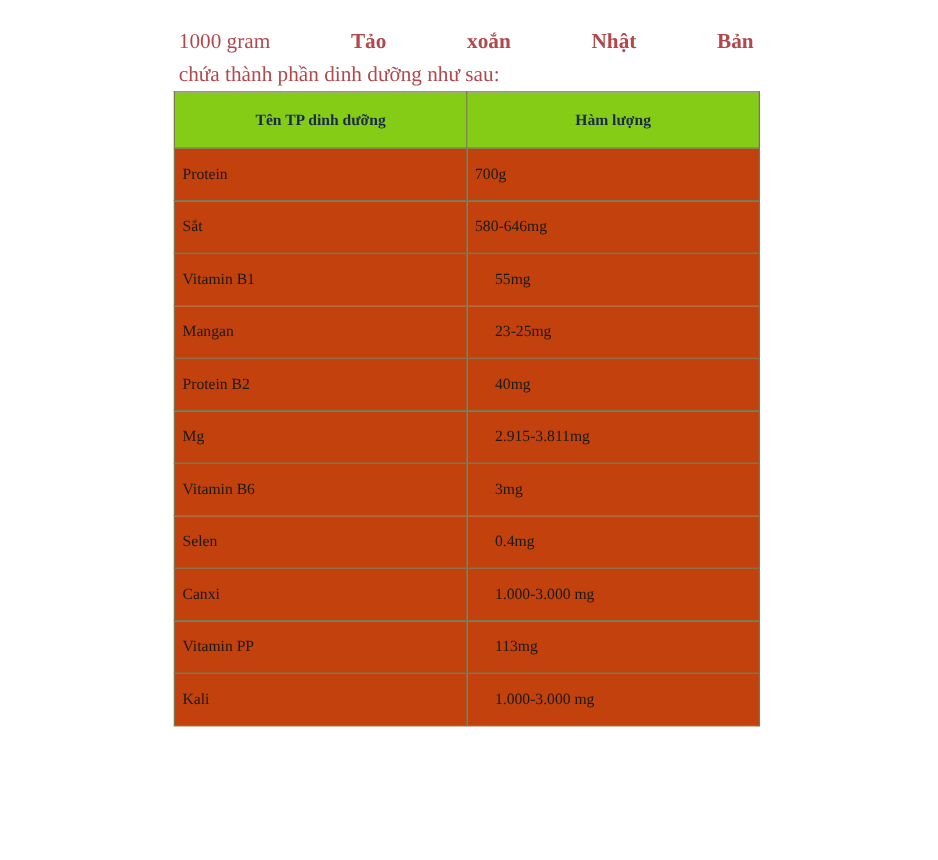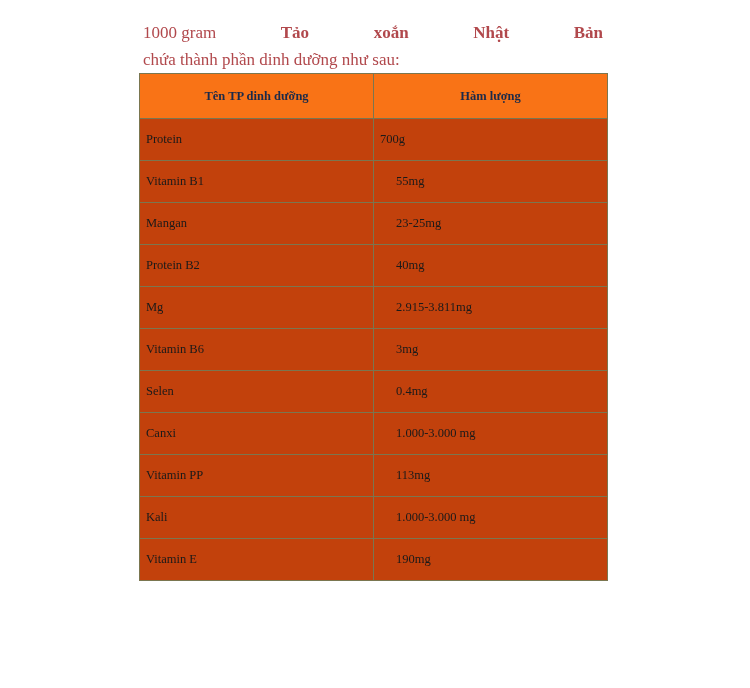--- a/index.html
+++ b/index.html
@@ -6,21 +6,21 @@
   body { width:750px; height:688px; position:relative; overflow:hidden;
          font-family:"Liberation Serif", "DejaVu Serif", serif; }
   .title { position:absolute; left:143px; top:19px; width:460px;
            color:#b1484c; font-size:17px; line-height:27px; }
   .title .l1 { display:flex; justify-content:space-between; white-space:nowrap; }
   .title .l1 b { font-weight:bold; }
   .title .l2 { white-space:nowrap; }
   table { position:absolute; left:139px; top:73px; width:469px;
           border-collapse:collapse; table-layout:fixed; }
   td, th { border:1px solid #7a7650; font-size:12.5px; color:#1a1a1a; }
-  th { background:#f97316; height:42px; font-weight:bold; color:#1b2a4a; text-align:center; }
+  th { background:#84cc16; height:42px; font-weight:bold; color:#1b2a4a; text-align:center; }
   col.c1 { width:234px; }
   td { background:#c2410c; height:41px; padding:0 0 0 6px; }
   td.v { padding-left:6px; }
   td.v.i { padding-left:22px; }
 </style>
 </head>
 <body>
 
 <div class="title">
   <div class="l1">
@@ -41,20 +41,24 @@
   <thead>
     <tr>
       <th>Tên TP dinh dưỡng</th>
       <th>Hàm lượng</th>
     </tr>
   </thead>
   <tbody id="rows">
       <tr>
         <td>Protein</td>
         <td class="v">700g</td>
+      </tr>
+      <tr>
+        <td>Sắt</td>
+        <td class="v">580-646mg</td>
       </tr>
       <tr>
         <td>Vitamin B1</td>
         <td class="v i">55mg</td>
       </tr>
       <tr>
         <td>Mangan</td>
         <td class="v i">23-25mg</td>
       </tr>
       <tr>
@@ -78,18 +82,14 @@
         <td class="v i">1.000-3.000 mg</td>
       </tr>
       <tr>
         <td>Vitamin PP</td>
         <td class="v i">113mg</td>
       </tr>
       <tr>
         <td>Kali</td>
         <td class="v i">1.000-3.000 mg</td>
       </tr>
-      <tr>
-        <td>Vitamin E</td>
-        <td class="v i">190mg</td>
-      </tr>
     </tbody>
 </table>
 
 </body></html>

